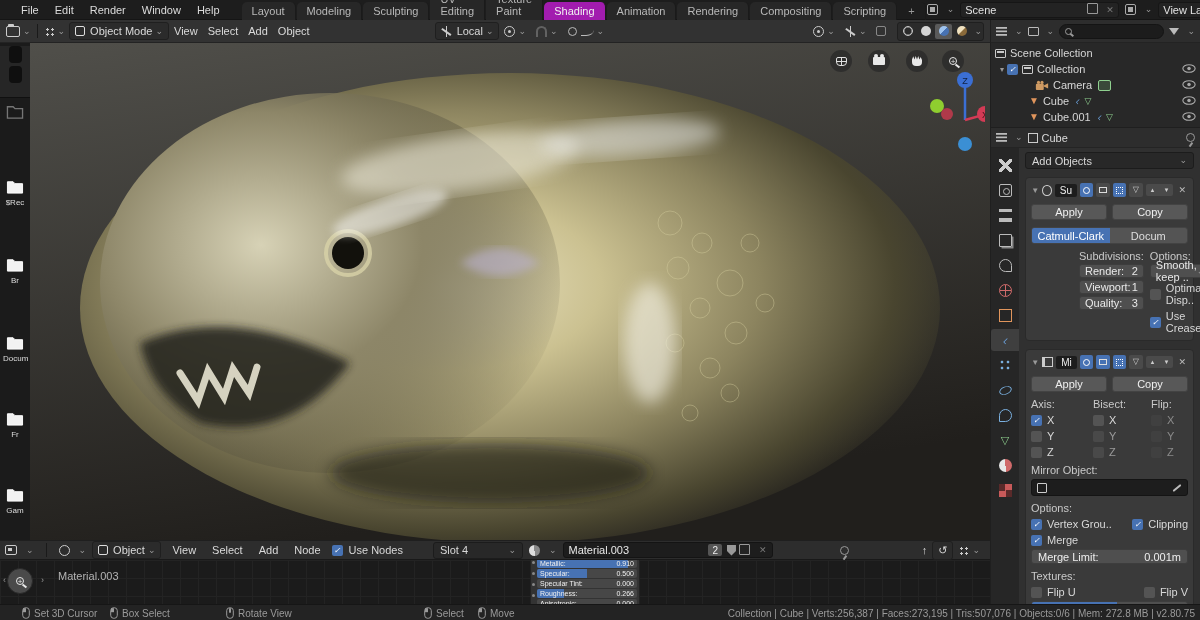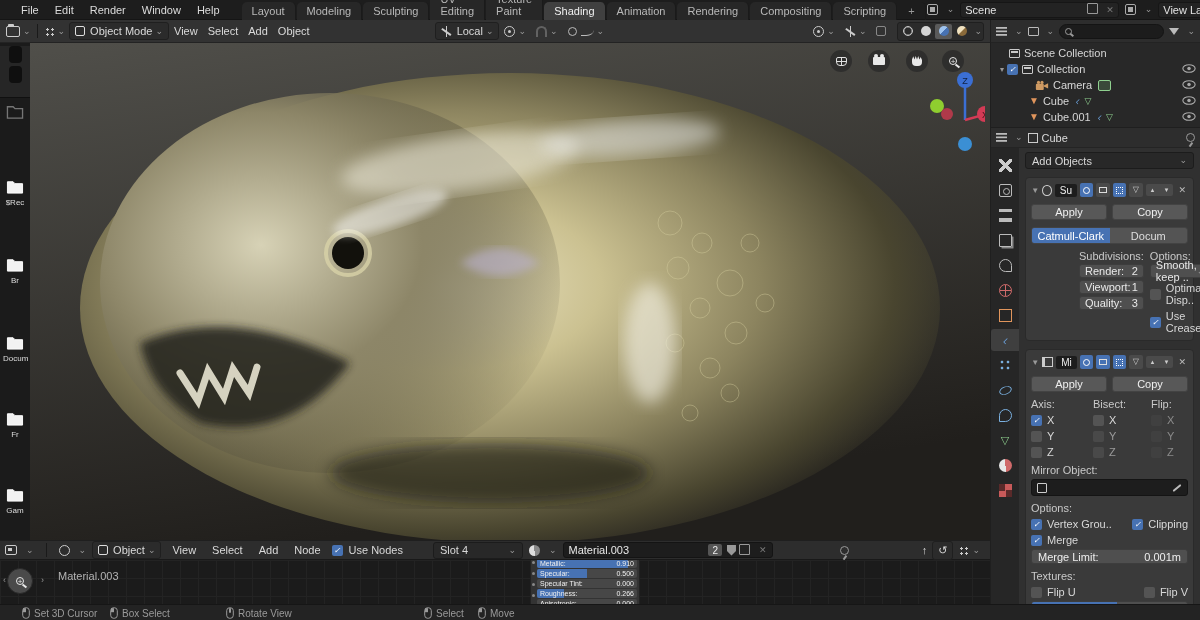--- a/index.html
+++ b/index.html
@@ -10,21 +10,21 @@
   .chev{font-size:9px;color:#9a9a9a;margin-left:3px;line-height:1;}
   .xdim{color:#777;font-size:9px;margin-left:4px;}
   .sep{width:1px;height:14px;background:#1a1a1a;margin:0 6px;}
 
   
   .topbar{left:0;top:0;width:1200px;height:20px;background:#1d1d1d;display:flex;align-items:center;border-bottom:1px solid #151515;}
   .logo{width:13px;height:13px;border-radius:50%;background:radial-gradient(circle at 35% 35%,#7ab3e0 0 28%,#f4792b 30% 100%);margin:0 7px 0 6px;}
   .menu-item{padding:0 8px;color:#dcdcdc;}
   .tabs{display:flex;align-items:flex-end;height:20px;margin-left:14px;}
   .tab{padding:3px 10px 3px;color:#b8b8b8;background:#272727;border-right:1px solid #1a1a1a;border-radius:5px 5px 0 0;margin-right:1px;}
-  .tab.active{background:#404040;color:#f0f0f0;}
+  .tab.active{background:#a21caf;color:#f0f0f0;}
   .tab.plus{background:transparent;color:#999;}
   .tb-right{margin-left:auto;display:flex;align-items:center;gap:6px;padding-right:6px;}
   .id-widget{display:flex;align-items:center;background:#232323;border:1px solid #161616;border-radius:3px;height:16px;padding:0 4px;gap:4px;}
   .id-icon{width:11px;height:11px;border:1px solid #aaa;border-radius:2px;position:relative;}
   .id-icon:after{content:"";position:absolute;left:2px;top:2px;width:5px;height:5px;background:#aaa;}
   .copy-ic{width:9px;height:9px;border:1px solid #999;border-radius:1px;position:relative;}
   .copy-ic:after{content:"";position:absolute;left:-3px;top:-3px;width:9px;height:9px;border:1px solid #999;border-radius:1px;background:#232323;}
   .id-name{min-width:120px;color:#e2e2e2;}
 
   
@@ -419,21 +419,21 @@
       <circle cx="60" cy="46" r="8" fill="#d43b55"></circle>
         <text x="60" y="49.5" font-size="9" fill="#401018" text-anchor="middle" font-family="Liberation Sans,sans-serif">X</text>
       <circle cx="12" cy="38" r="7" fill="#8fce2f"></circle>
       <circle cx="22" cy="46" r="6" fill="#b03a4a"></circle>
       <circle cx="40" cy="76" r="7" fill="#3b8fd4"></circle>
     </svg>
   </div>
 
   <div class="abs rpanel">
     <div class="outliner">
-      <div class="orow" style="padding-left:14px">
+      <div class="orow" style="">
         <span class="coll-ic"></span>
         <span>Scene Collection</span>
       </div>
       <div class="orow" style="padding-left:6px">
         <span class="tri-exp">▾</span>
         <span class="cb on">
             <i>✓</i>
           </span>
         <span class="coll-ic"></span>
         <span>Collection</span>
@@ -856,15 +856,18 @@
         </svg>
       <span>Select</span>
     </div>
     <div class="st-item" style="left:478px">
       <svg width="8" height="12" viewBox="0 0 8 12">
           <rect x="0.7" y="0.7" width="6.6" height="10.6" rx="3" fill="none" stroke="#9a9a9a"></rect>
           <path d="M1 1.2 h3 v4 h-3 z" fill="#9a9a9a"></path>
         </svg>
       <span>Move</span>
     </div>
+    <div class="st-right">
+        <span>Collection | Cube | Verts:256,387 | Faces:273,195 | Tris:507,076 | Objects:0/6 | Mem: 272.8 MB | v2.80.75</span>
+      </div>
   </div>
 
 </div>
 
 </body></html>

